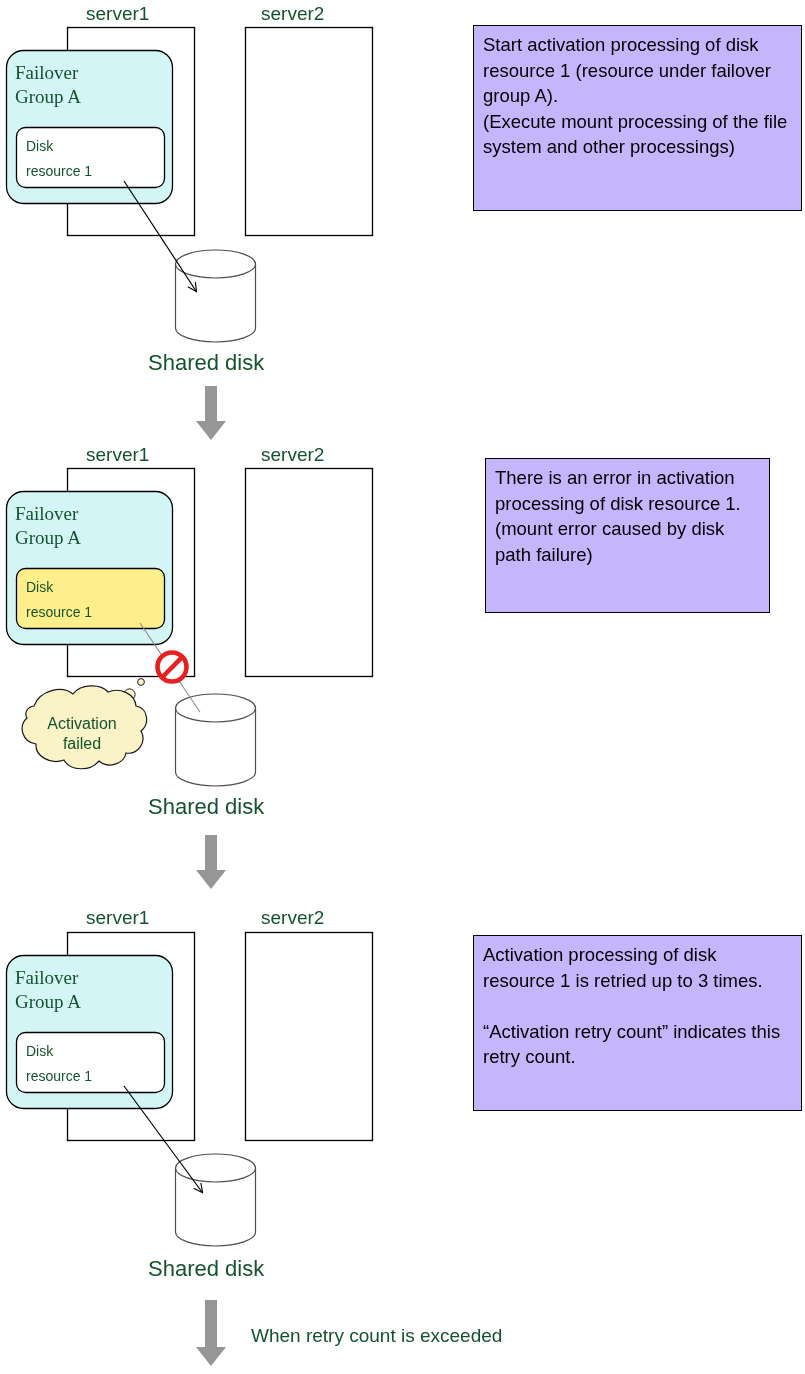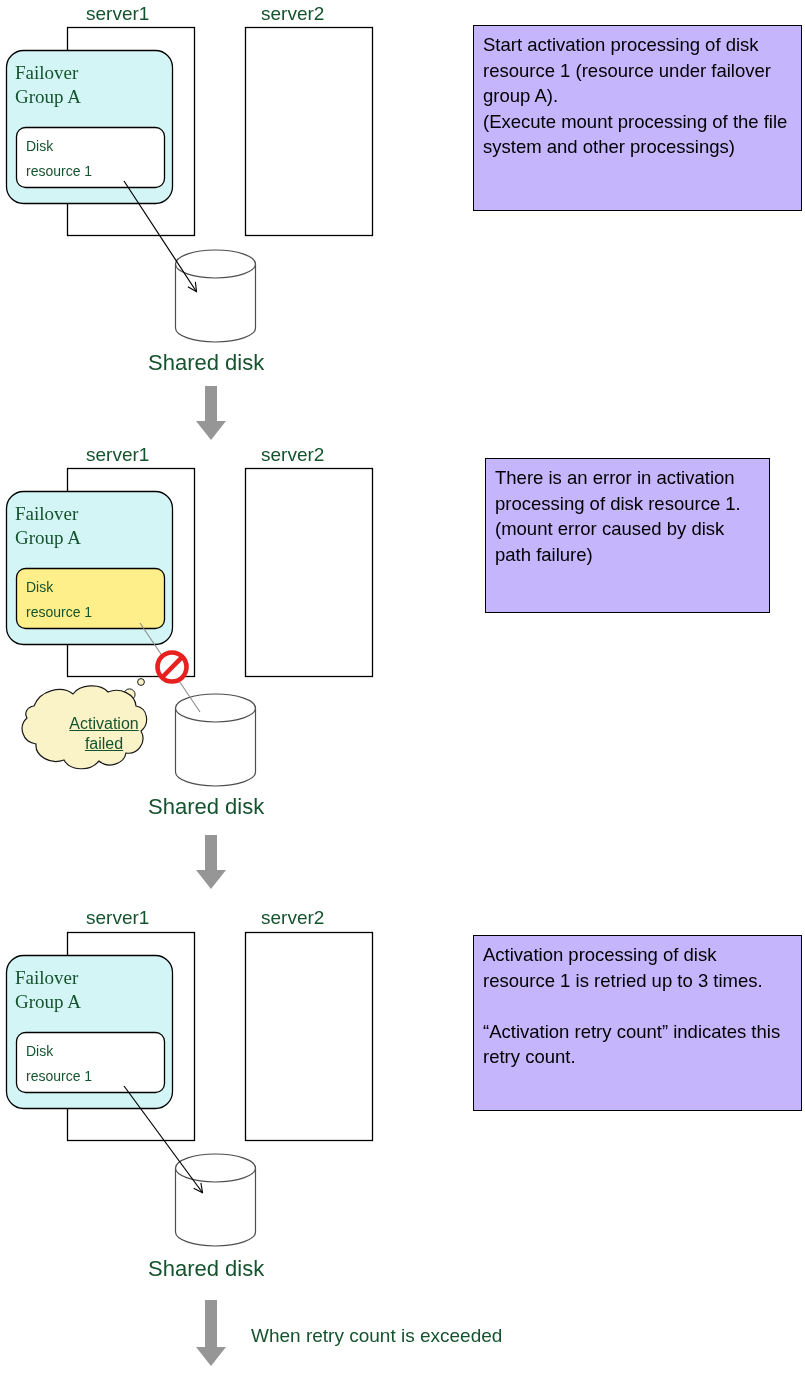--- a/index.html
+++ b/index.html
@@ -179,21 +179,21 @@
 
   <div class="textbox" style="left:473px; top:25px; width:329px; height:186px;">Start activation processing of disk resource 1 (resource under failover group A).
 (Execute mount processing of the file system and other processings)</div>
 
   <div class="lbl lbl-server" style="left:86px; top:443px;">server1</div>
   <div class="lbl lbl-server" style="left:261px; top:443px;">server2</div>
   <div class="lbl lbl-group" style="left:15px; top:502px;">Failover
 Group A</div>
   <div class="lbl lbl-res" style="left:26px; top:575px;">Disk
 resource 1</div>
-  <div class="lbl lbl-cloud" style="left:36px; top:714px;text-decoration:underline;">Activation
+  <div class="lbl lbl-cloud" style="left:14px; top:714px;">Activation
 failed</div>
   <div class="lbl lbl-shared" style="left:148px; top:795px;">Shared disk</div>
 
   <div class="textbox" style="left:473px; top:458px; width:285px; height:155px;margin-left:12px;">There is an error in activation processing of disk resource 1.
 (mount error caused by disk path failure)</div>
 
   <div class="lbl lbl-server" style="left:86px; top:906px;">server1</div>
   <div class="lbl lbl-server" style="left:261px; top:906px;">server2</div>
   <div class="lbl lbl-group" style="left:15px; top:966px;">Failover
 Group A</div>

